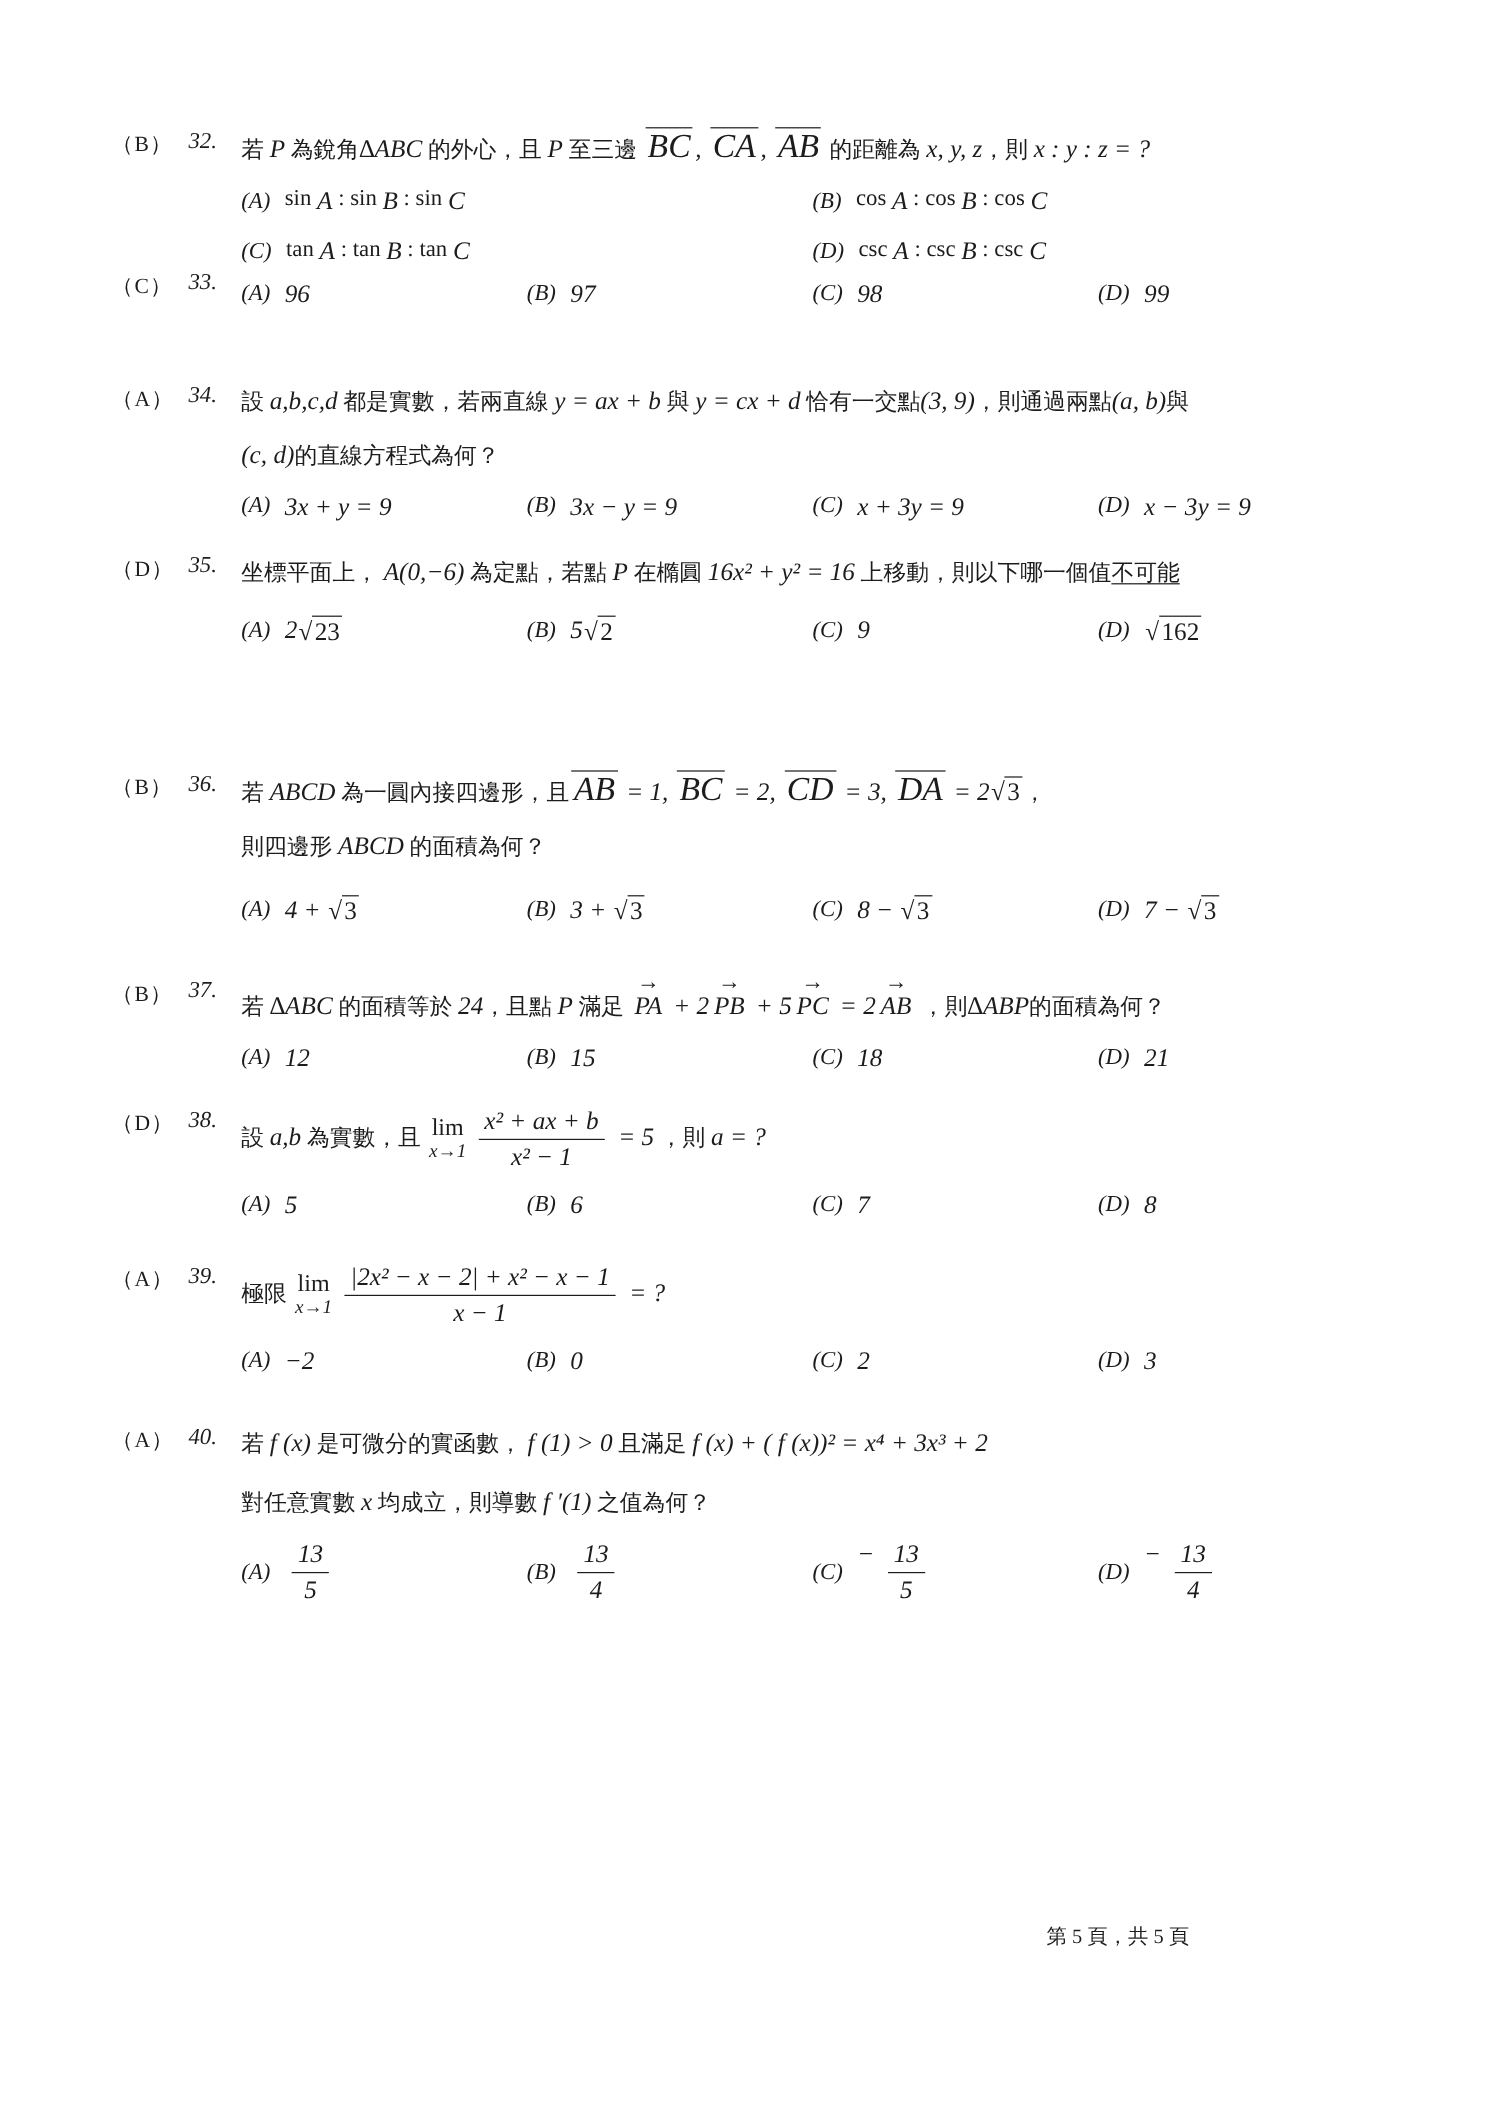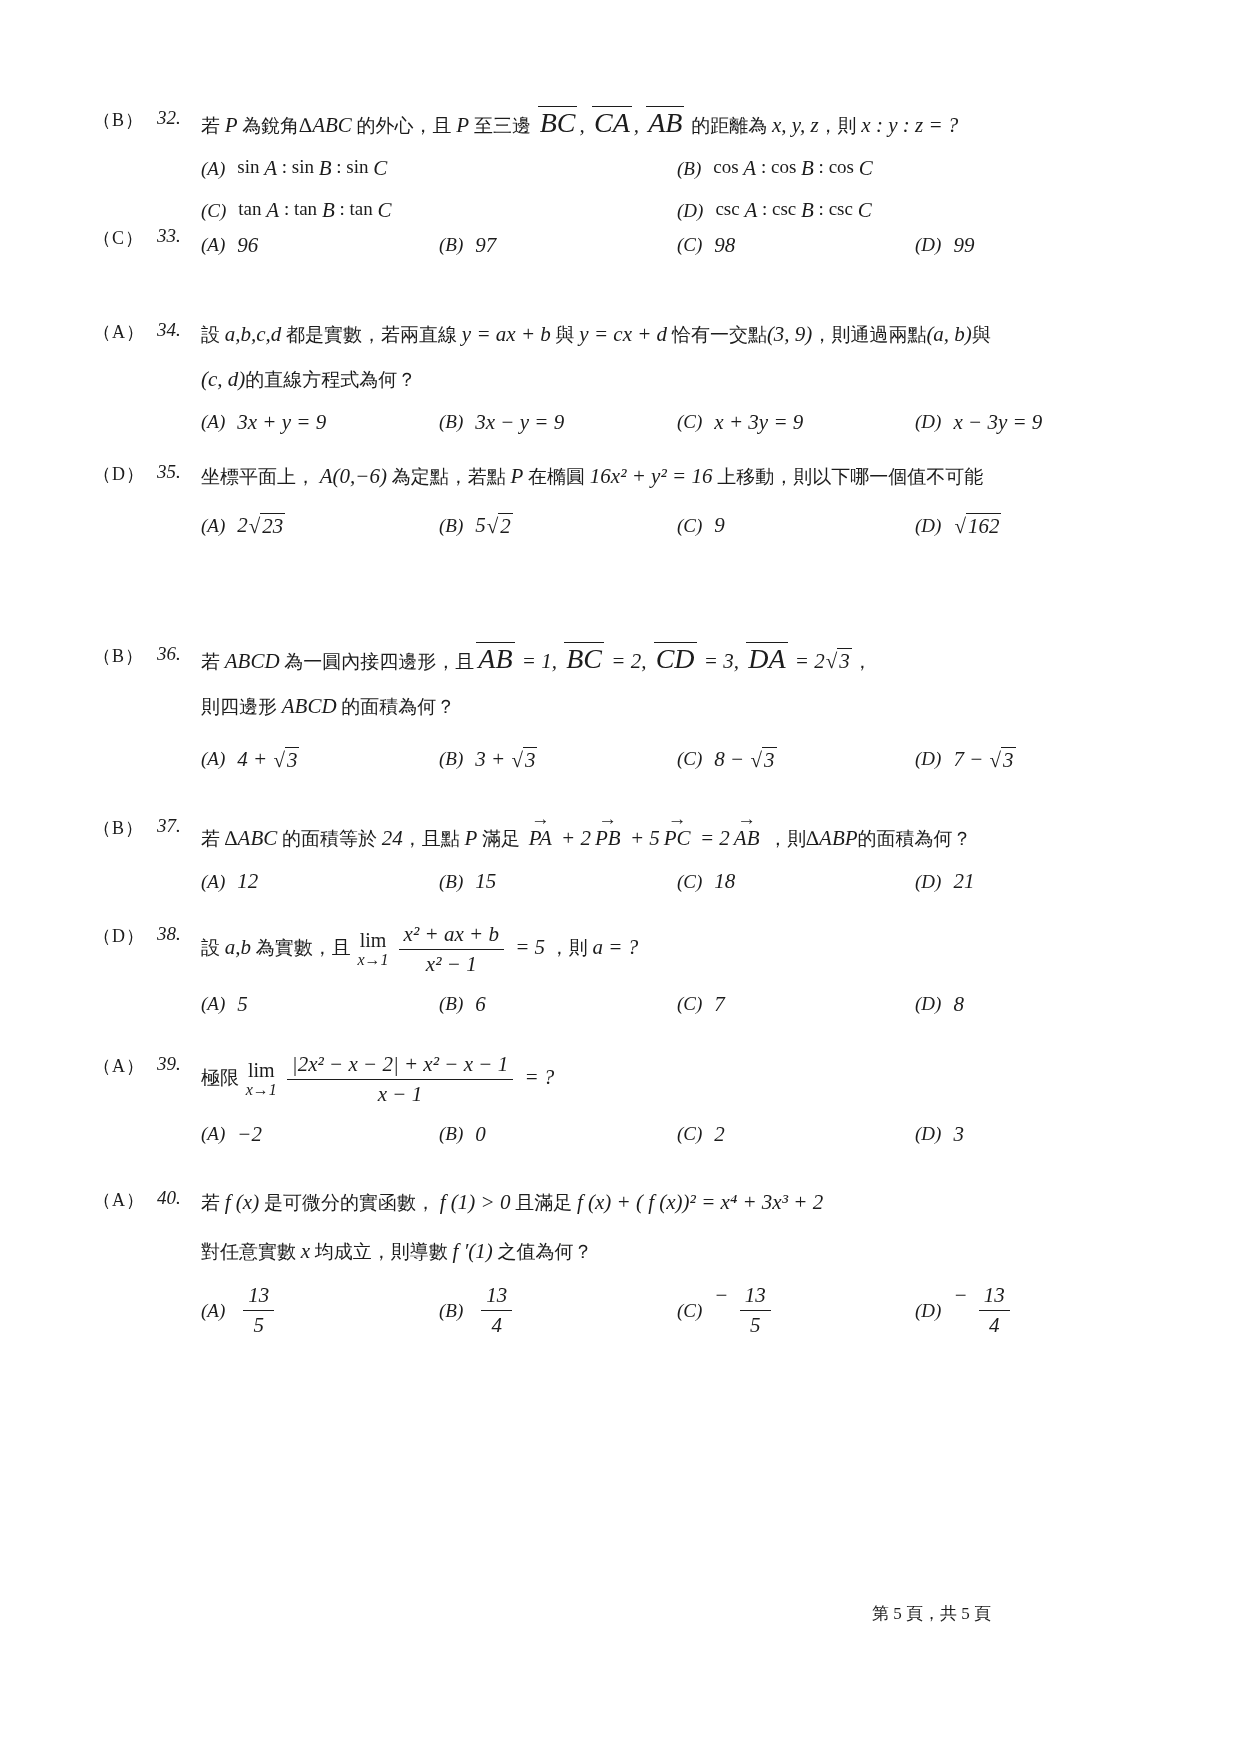--- a/index.html
+++ b/index.html
@@ -43,21 +43,21 @@
   }
   .seg-t {
     font-size: 19px;
     white-space: pre-wrap;
   }
   .seg-m {
     font-size: 21px;
     font-style: italic;
     white-space: pre-wrap;
   }
-  .seg-u { text-underline-offset: 3px; text-align: center; }
+  .seg-u { text-decoration: underline; text-underline-offset: 3px; text-align: center; }
   .seg-ov {
     display: inline-block;
     font-size: 28px;
     font-style: italic;
     border-top: 1.6px solid #1c1c1c;
     line-height: 1.15;
     padding: 0 2px;
     margin: 0 2px;
   }
   .seg-vec {
@@ -78,21 +78,20 @@
     line-height: 1;
   }
   .seg-sq {
     display: inline-flex;
     align-items: baseline;
     font-size: 21px;
     margin: 0 1px;
   }
   .sq-rad { font-style: normal; line-height: 1; }
   .sq-c {
-    font-style: italic;
     border-top: 1.6px solid #1c1c1c;
     padding: 0 2px;
     line-height: 1.15;
   }
   .seg-frac {
     display: inline-flex;
     flex-direction: column;
     align-items: center;
     vertical-align: middle;
     margin: 0 6px;

